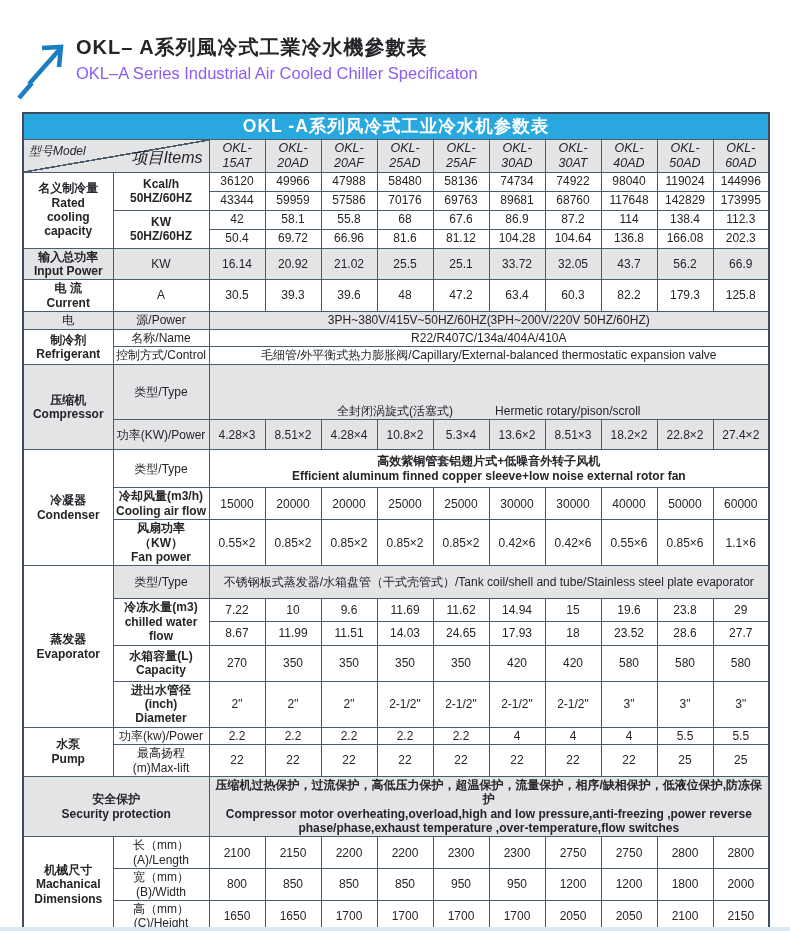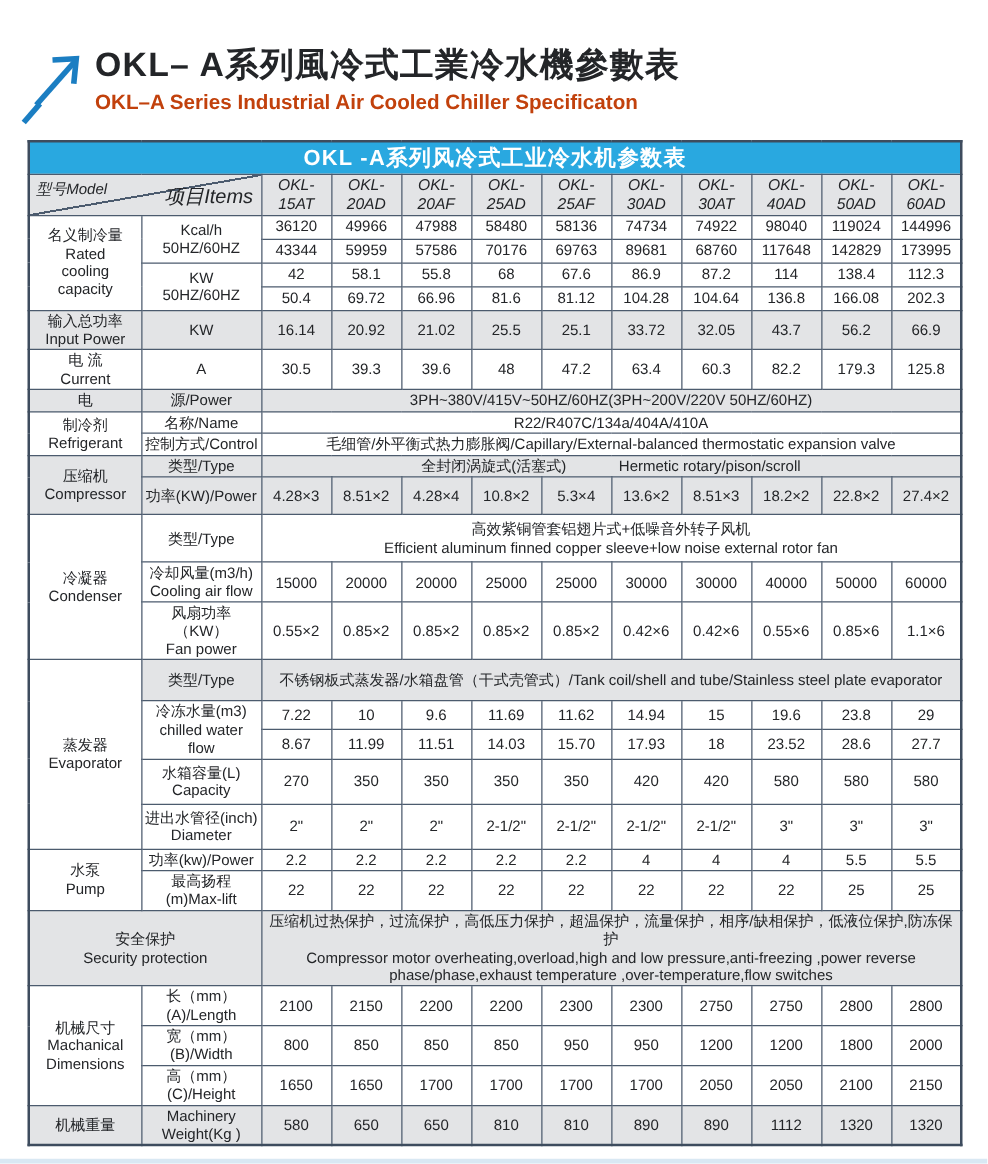--- a/index.html
+++ b/index.html
@@ -2,46 +2,46 @@
 <html><head>
 <meta charset="utf-8">
 <style>
   * { margin:0; padding:0; box-sizing:border-box; }
   html,body { width:790px; height:931px; background:#ffffff; overflow:hidden;
     font-family:"Liberation Sans","DejaVu Sans",sans-serif; color:#232528; position:relative; }
 
   .page-header { display:flex; align-items:flex-start; margin:34px 0 0 16px; }
   .logo { width:56px; height:62px; flex:0 0 auto; margin-top:4px; }
   .titles { margin-left:4px; }
-  .title-zh { font-size:27px; font-weight:700; letter-spacing:1px; color:#232528; }
-  .title-en { font-size:16.5px; font-weight:700; margin-top:3px; color:#c2410c; }
+  .title-zh { font-size:20px; font-weight:700; letter-spacing:1px; color:#232528; }
+  .title-en { font-size:16.5px; font-weight:400; margin-top:3px; color:#8b5cf6; }
 
   table.spec { border-collapse:collapse; table-layout:fixed; width:746px; margin:12px 0 0 22px;
     border:2px solid #3e4c5e; }
   table.spec td { border:1px solid #4c5b6e; font-size:12px; text-align:center;
     vertical-align:middle; padding:1px 2px; line-height:1.2; background:#ffffff; }
   tr.g td { background:#e3e4e6; }
   td.w { background:#ffffff !important; }
-  td.pl { white-space:pre-line; }
+  td.pl { white-space:pre-line;font-weight:bold; }
   tr.banner td { background:#29a8e0; color:#ffffff; font-size:17.5px; letter-spacing:1px;
     height:26px; font-weight:700; }
   tr.hdr td { height:32px; background:#e3e4e6; font-size:12.5px;font-style:italic; }
   td.corner { position:relative; padding:0; }
   td.corner .diag { position:absolute; inset:0;
     background:linear-gradient(to bottom right, transparent calc(50% - 0.8px),
       #4c5b6e calc(50% - 0.8px), #4c5b6e calc(50% + 0.8px), transparent calc(50% + 0.8px)); }
   td.corner .c-model { position:absolute; left:5px; top:4px; font-size:12px; }
   td.corner .c-items { position:absolute; right:6px; bottom:4px; font-size:16px; }
   tr.h19 td { height:19px; } tr.h18 td { height:18px; } tr.h17 td { height:17px; }
   tr.h16 td { height:16px; } tr.h30 td { height:30px; } tr.h32 td { height:32px; }
   tr.h34 td { height:34px; } tr.h36 td { height:36px; } tr.h38 td { height:38px; }
   tr.h33 td { height:33px; } tr.h52 td { height:52px;margin-left:36px; }
   td.fit { font-size:11.5px; }
   td.ctype { padding:0; }
-  .ctype-flex { display:flex; justify-content:center; gap:42px; align-items:flex-end; }
+  .ctype-flex { display:flex; justify-content:center; gap:42px; align-items:flex-end;margin-top:38px; }
   .bottom-strip { position:absolute; left:0; bottom:0; width:790px; height:4px; background:#d9e8f3; }
 </style>
 </head>
 <body>
 
 <div class="page-header">
   <svg class="logo" viewBox="0 0 56 62">
     <path d="M13 46 L44 11" stroke="#1b7ec2" stroke-width="4.5" fill="none"></path>
     <path d="M26 10 L45 9 L43 29" stroke="#1b7ec2" stroke-width="4.5" fill="none"></path>
     <path d="M3 60 L16 45" stroke="#1b7ec2" stroke-width="4.5" fill="none"></path>
@@ -273,21 +273,21 @@
     <td>15</td>
     <td>19.6</td>
     <td>23.8</td>
     <td>29</td>
   </tr>
   <tr class="h18">
     <td>8.67</td>
     <td>11.99</td>
     <td>11.51</td>
     <td>14.03</td>
-    <td>15.70</td>
+    <td>24.65</td>
     <td>17.93</td>
     <td>18</td>
     <td>23.52</td>
     <td>28.6</td>
     <td>27.7</td>
   </tr>
   <tr class="h36">
     <td class="pl">水箱容量(L)
 Capacity</td>
     <td>270</td>

